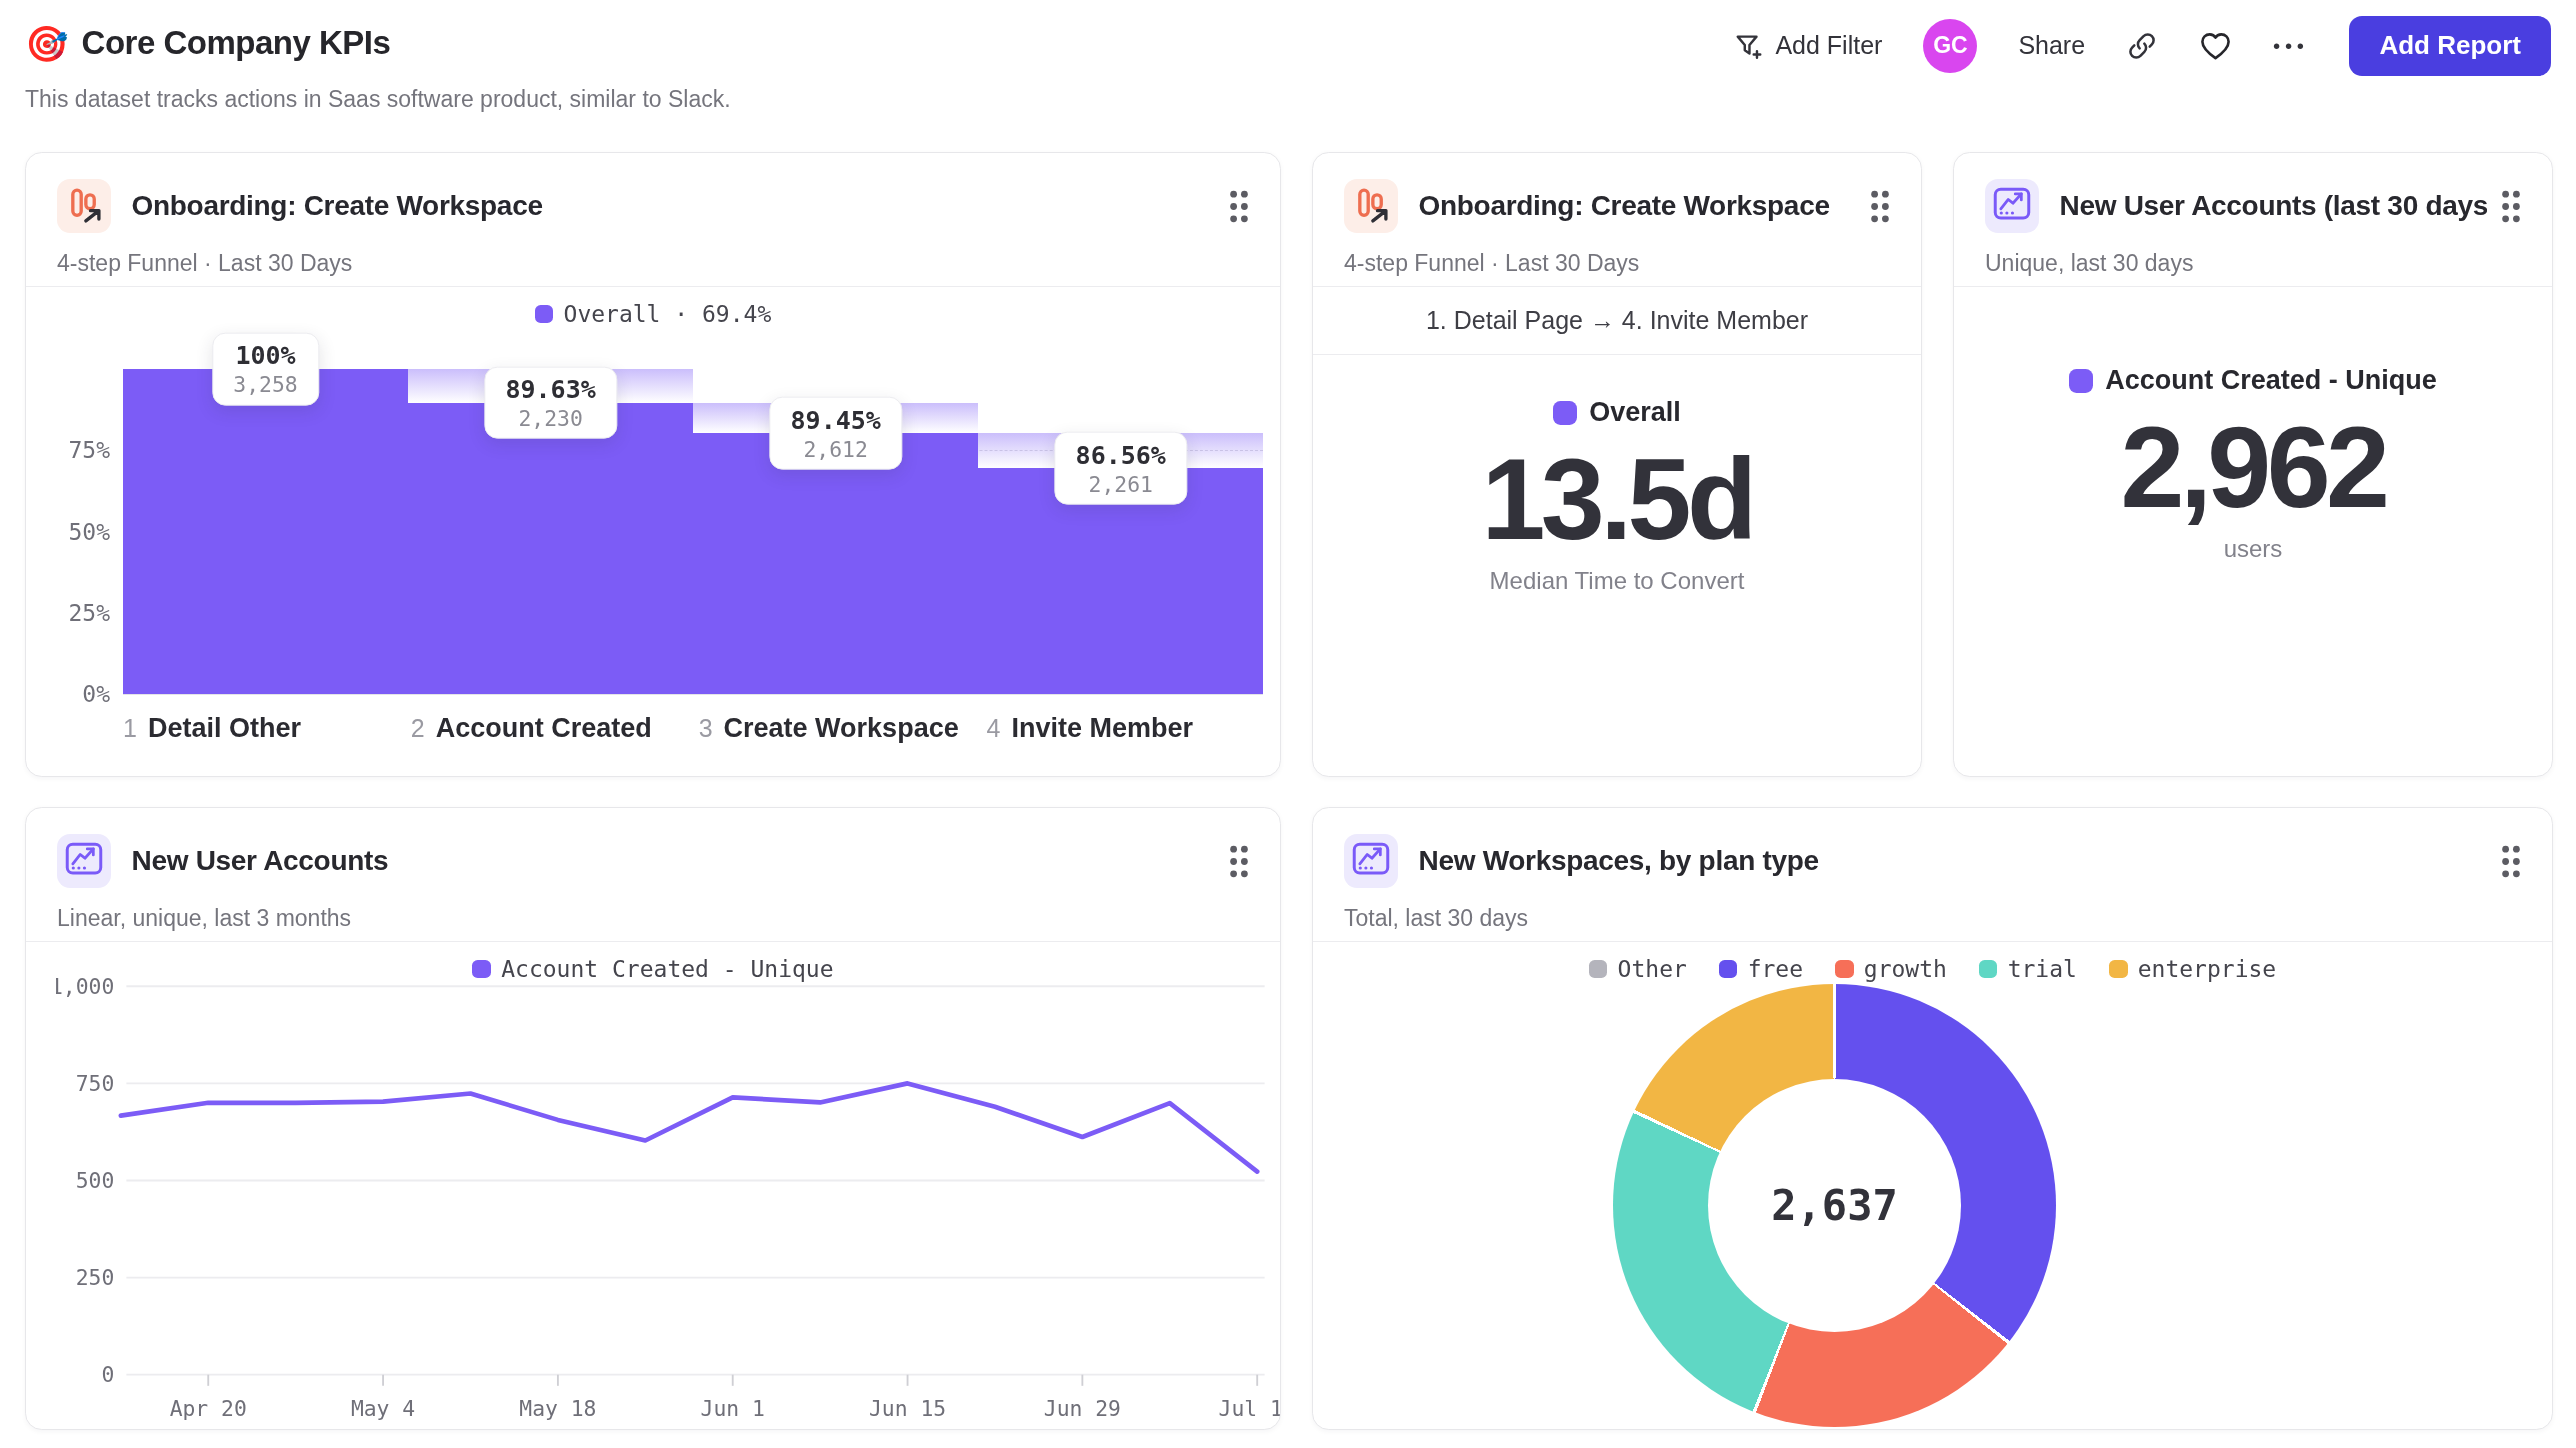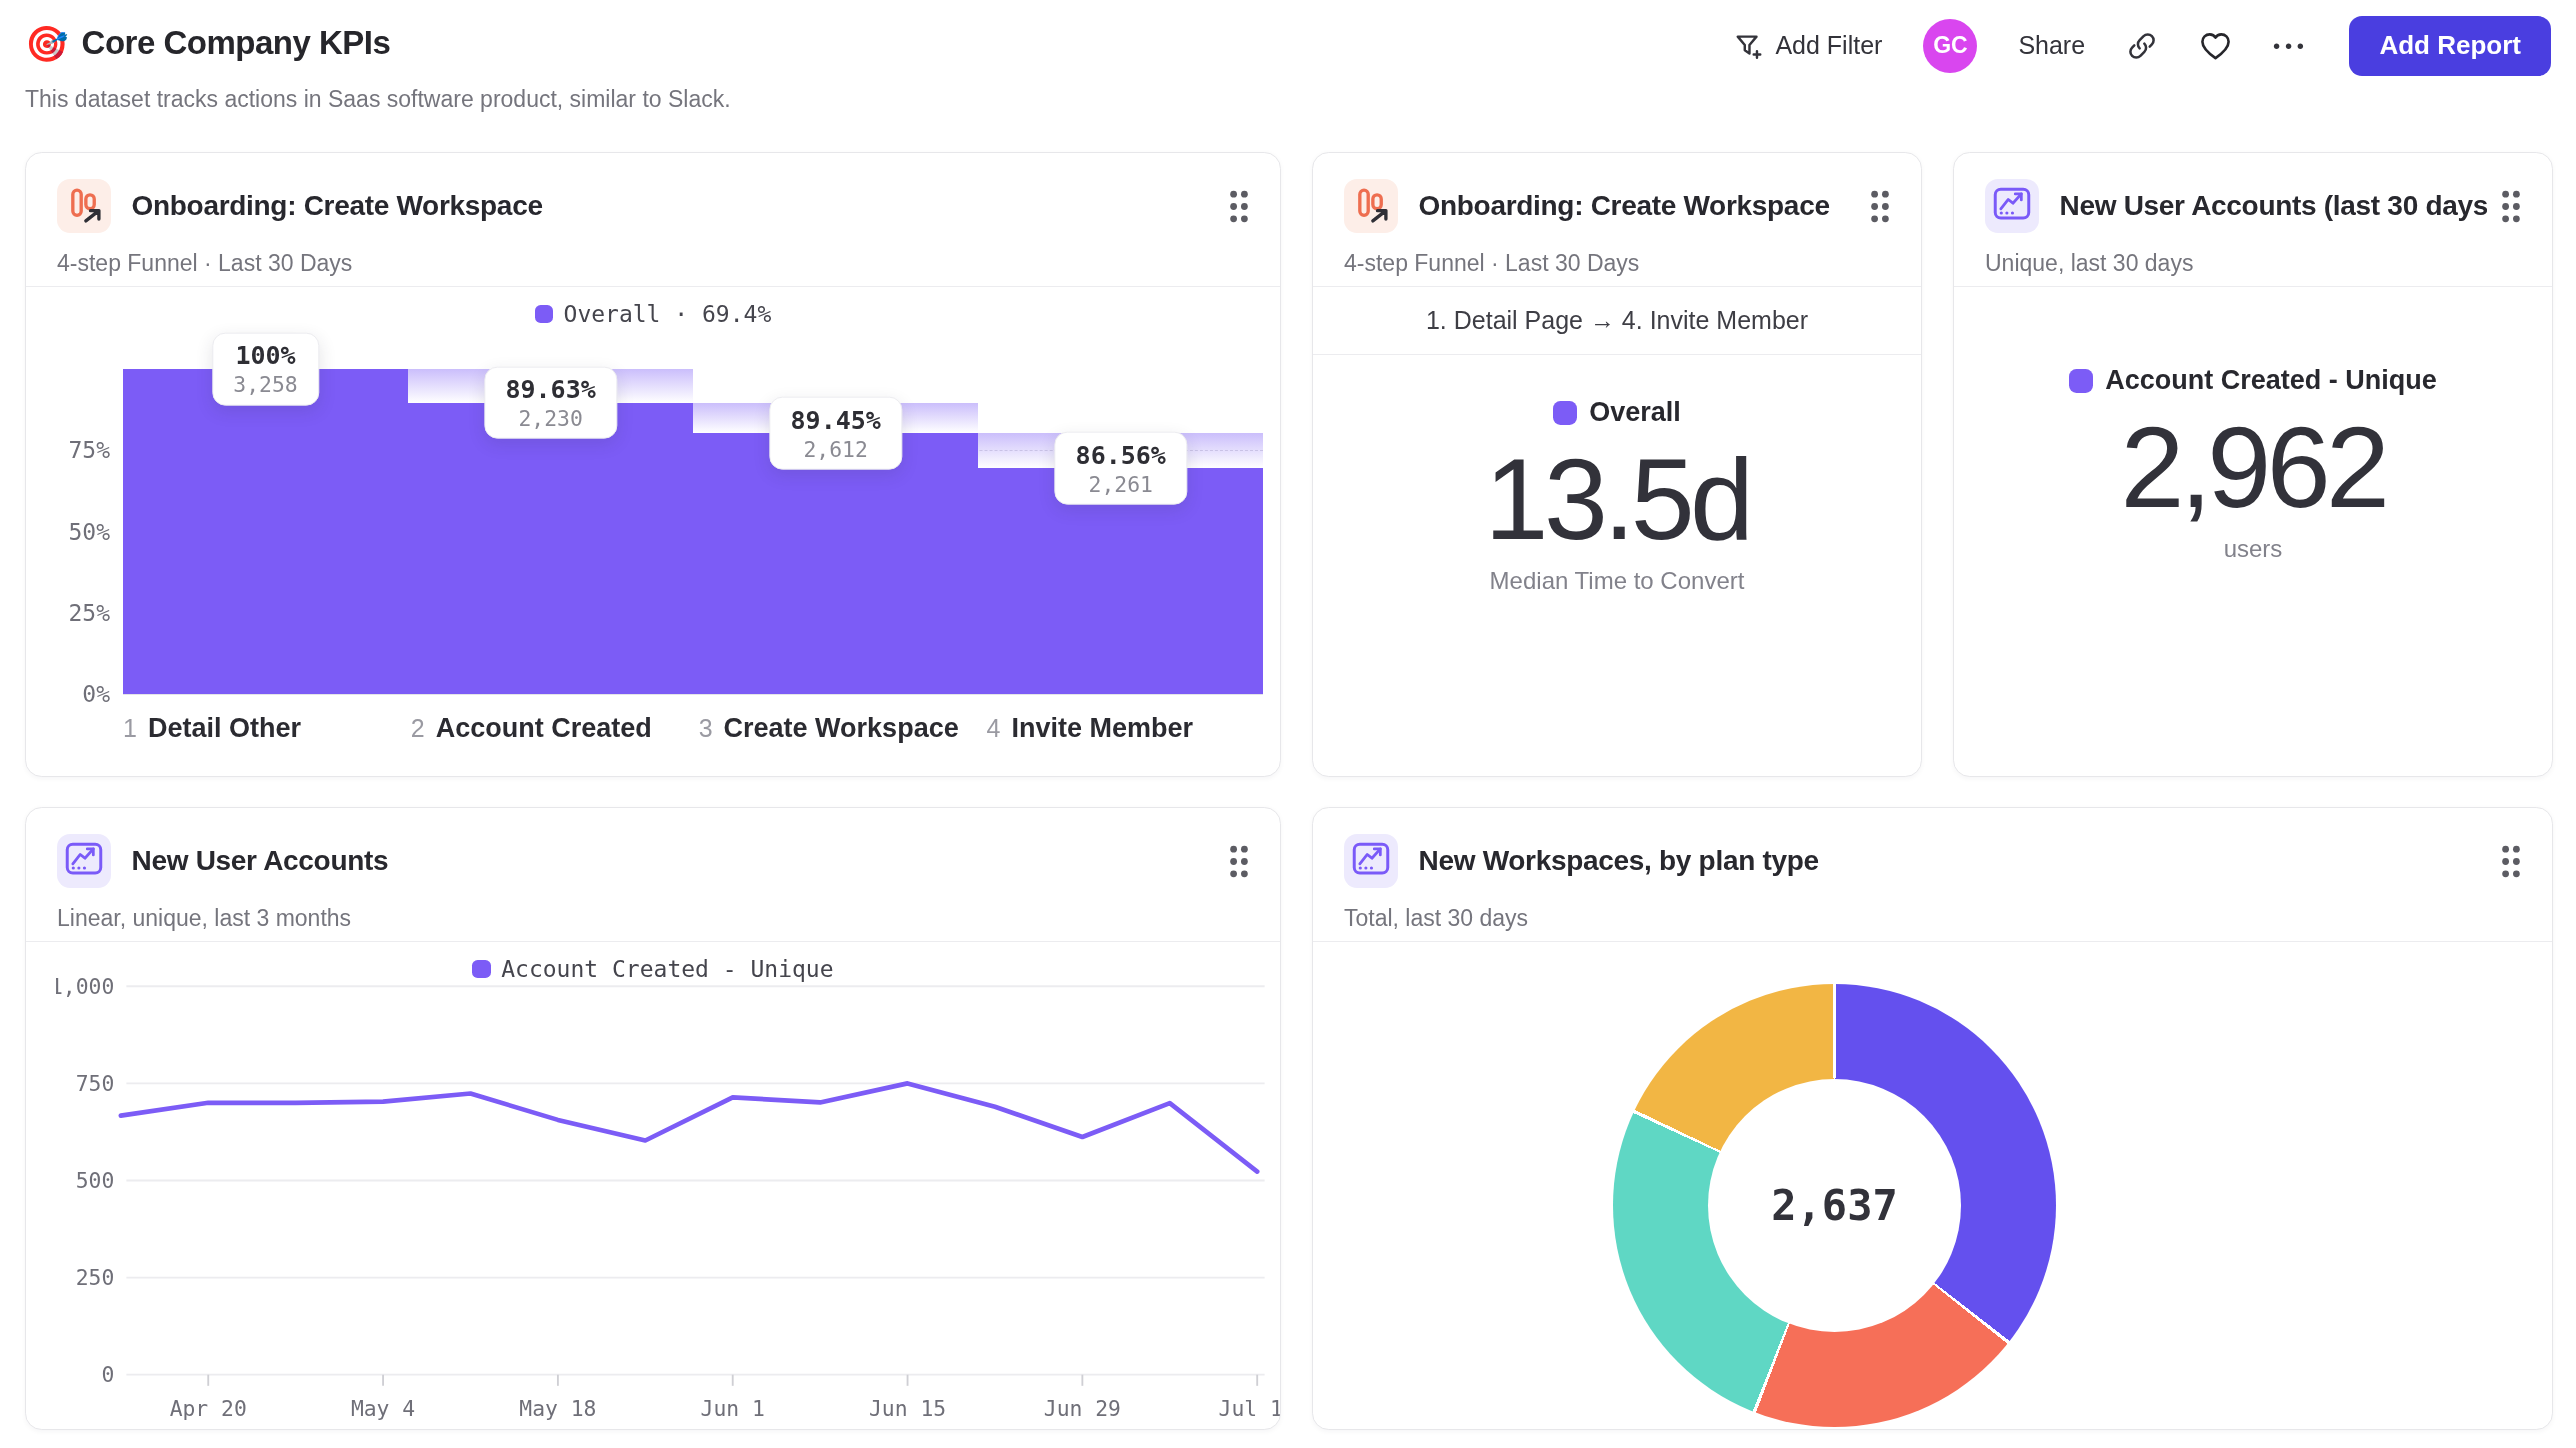--- a/index.html
+++ b/index.html
@@ -60,21 +60,21 @@
   .f-step{flex:1;display:flex;align-items:baseline;gap:11px;white-space:nowrap;overflow:hidden;}
   .f-step .num{font-size:25px;color:#9a9aa2;}
   .f-step .nm{font-size:27px;font-weight:700;color:#2b2b31;}
 
   
   .subrow{position:absolute;left:0;right:0;top:134px;height:67px;line-height:67px;text-align:center;
     border-bottom:0.9px solid #ececef;font-size:25px;color:#3e3e45;}
   .big-stack{position:absolute;left:0;right:0;text-align:center;}
   .big-legend{display:inline-flex;align-items:center;gap:12px;font-size:27px;font-weight:700;color:#28282e;}
   .big-legend .chip{width:24px;height:24px;border-radius:7.4px;background:#7c5cf6;}
-  .bignum{font-size:115px;font-weight:400;letter-spacing:-4.6px;color:#32323a;margin-top:11px;line-height:1.05;}
+  .bignum{font-size:115px;font-weight:700;letter-spacing:-4.6px;color:#32323a;margin-top:11px;line-height:1.05;}
   .big-caption{font-size:24px;color:#82828b;margin-top:7.4px;}
 
   
   .donut{position:absolute;left:300px;top:176px;width:443px;height:443px;border-radius:50%;}
   .donut::after{content:"";position:absolute;left:95px;top:95px;width:253px;height:253px;border-radius:50%;background:#fff;}
   .donut-center{position:absolute;left:0;top:0;width:443px;height:443px;display:flex;align-items:center;justify-content:center;
     font-family:"DejaVu Sans Mono",monospace;font-size:42px;font-weight:700;color:#32323a;z-index:2;}
 
   svg text{font-family:"DejaVu Sans Mono",monospace;}
 </style>
@@ -386,18 +386,40 @@
             <circle cx="11.5" cy="12" r="2.2"></circle>
         <circle cx="4.5" cy="20" r="2.2"></circle>
             <circle cx="11.5" cy="20" r="2.2"></circle>
           </g>
       </svg>
     </span>
   </div>
   <div class="card-sub">Total, last 30 days</div>
   <div class="divider"></div>
 
+  <div class="legend-row" style="top:132px;height:58px;" id="donut-legend">
+      <div class="legend-item">
+        <span class="chip" style="background: rgb(180, 180, 188);"></span>
+        <span class="mono" style="color: rgb(69, 69, 77);">Other</span>
+      </div>
+      <div class="legend-item">
+        <span class="chip" style="background: rgb(100, 80, 238);"></span>
+        <span class="mono" style="color: rgb(69, 69, 77);">free</span>
+      </div>
+      <div class="legend-item">
+        <span class="chip" style="background: rgb(246, 111, 88);"></span>
+        <span class="mono" style="color: rgb(69, 69, 77);">growth</span>
+      </div>
+      <div class="legend-item">
+        <span class="chip" style="background: rgb(95, 215, 196);"></span>
+        <span class="mono" style="color: rgb(69, 69, 77);">trial</span>
+      </div>
+      <div class="legend-item">
+        <span class="chip" style="background: rgb(242, 182, 68);"></span>
+        <span class="mono" style="color: rgb(69, 69, 77);">enterprise</span>
+      </div>
+    </div>
 
   <div class="donut" id="donut" style="background: conic-gradient(rgb(255, 255, 255) 0deg, rgb(255, 255, 255) 0.45deg, rgb(100, 80, 238) 0.45deg, rgb(100, 80, 238) 127.741deg, rgb(255, 255, 255) 127.741deg, rgb(255, 255, 255) 128.191deg, rgb(255, 255, 255) 128.191deg, rgb(255, 255, 255) 128.641deg, rgb(246, 111, 88) 128.641deg, rgb(246, 111, 88) 200.779deg, rgb(255, 255, 255) 200.779deg, rgb(255, 255, 255) 201.229deg, rgb(255, 255, 255) 201.229deg, rgb(255, 255, 255) 201.679deg, rgb(95, 215, 196) 201.679deg, rgb(95, 215, 196) 294.704deg, rgb(255, 255, 255) 294.704deg, rgb(255, 255, 255) 295.154deg, rgb(255, 255, 255) 295.154deg, rgb(255, 255, 255) 295.604deg, rgb(242, 182, 68) 295.604deg, rgb(242, 182, 68) 359.55deg, rgb(255, 255, 255) 359.55deg, rgb(255, 255, 255) 360deg);">
     <div class="donut-center">2,637</div>
   </div>
 </section>
 
 
 </body></html>

